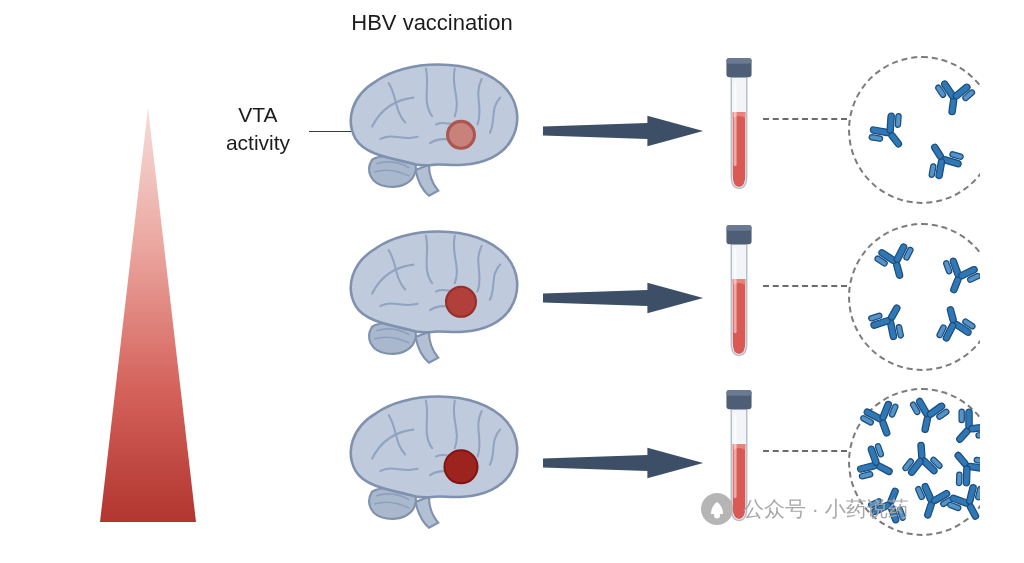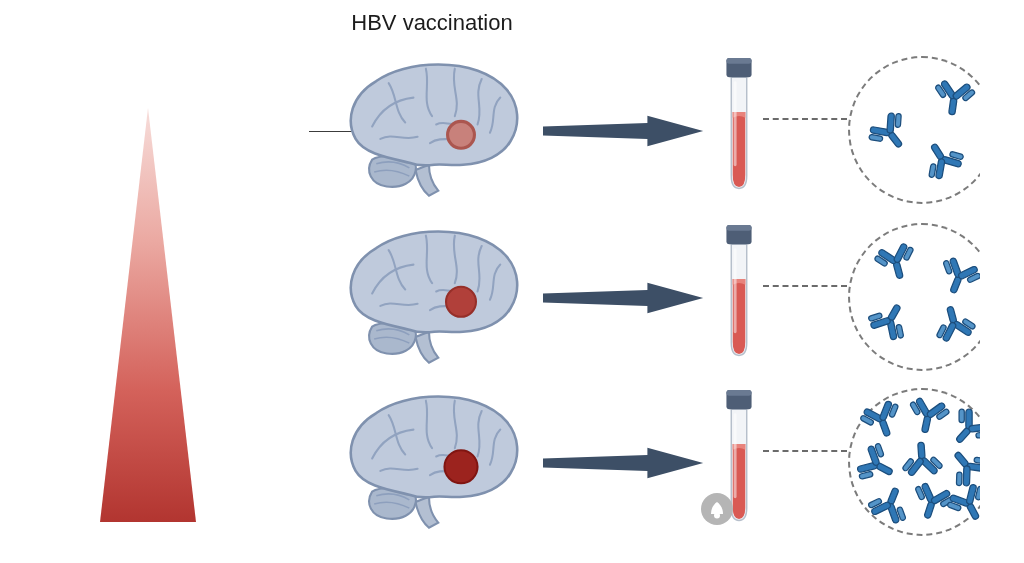--- a/index.html
+++ b/index.html
@@ -88,20 +88,22 @@
     </symbol>
   </defs>
 </svg>
 
 <div class="stage">
 
   <div class="title">HBV vaccination</div>
 
   <div class="tri"></div>
 
+  <div class="vta">VTA
+activity</div>
   <div class="pointer"></div>
 
   <div class="row row1">
     <svg class="brain" viewBox="0 0 200 150">
       <use href="#brain-shape"></use>
       <circle class="vta-spot" cx="130" cy="84" r="13" fill="#c8817b" stroke="#ab564f" stroke-width="3"></circle>
     </svg>
     <svg class="arrow" viewBox="0 0 180 40">
         <use href="#arrow-shape"></use>
       </svg>
@@ -224,15 +226,16 @@
         </div>
       </div>
   </div>
 
   <div class="wm">
     <svg class="wm-icon" viewBox="0 0 34 34">
       <circle cx="17" cy="17" r="16" fill="#b5b5b5"></circle>
       <path d="M11 22 C11 16 14 12 17 10 C20 12 23 16 23 22 Z" fill="#ffffff"></path>
       <circle cx="17" cy="23.5" r="3" fill="#ffffff"></circle>
     </svg>
+    <span>公众号 · 小药说药</span>
   </div>
 
 </div>
 
 </body></html>

